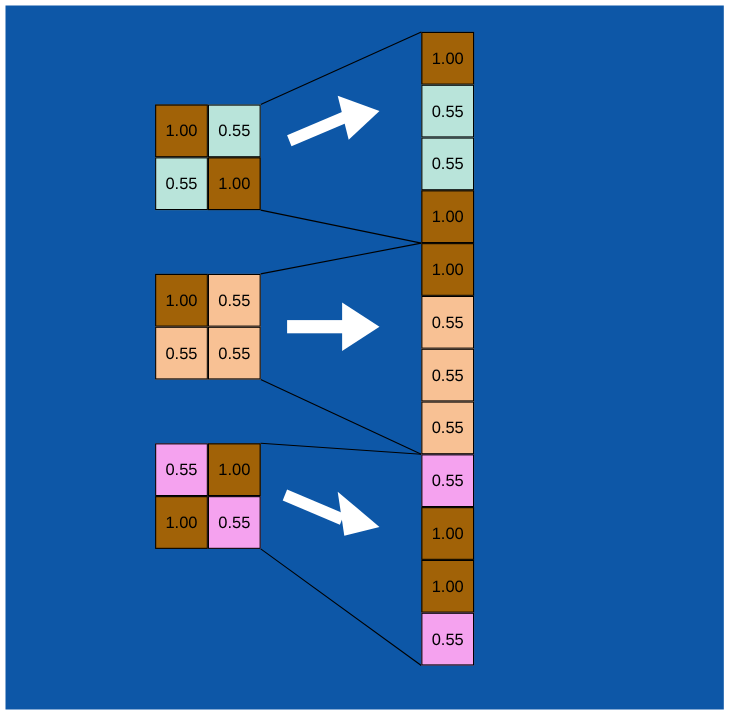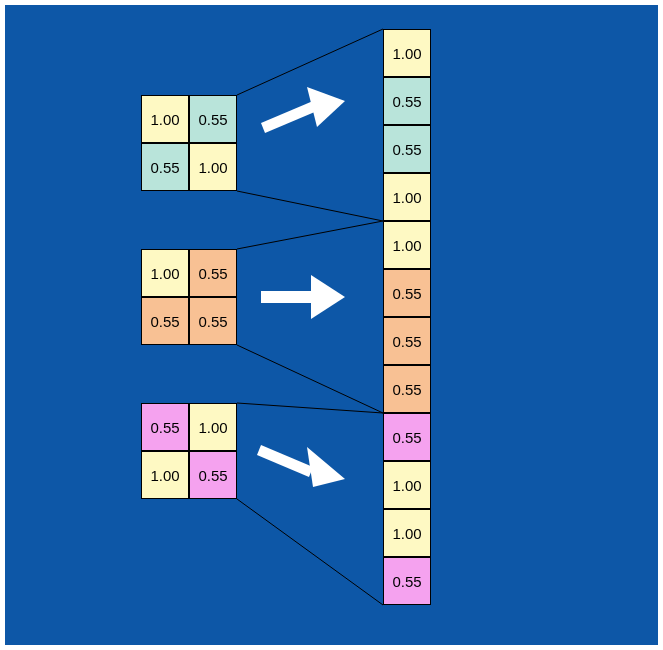--- a/index.html
+++ b/index.html
@@ -25,21 +25,21 @@
     width: 48px;
     height: 48px;
     box-sizing: border-box;
     border: 1px solid #000;
     display: flex;
     align-items: center;
     justify-content: center;
     font-size: 15px;
     line-height: 1;
   }
-  .white  { background: #fef9c3; }
+  .white  { background: #a16207; }
   .teal   { background: #b9e4da; }
   .orange { background: #f8c194; }
   .pink   { background: #f5a2ef; }
   .arrow {
     position: absolute;
     pointer-events: none;
   }
   svg.lines {
     position: absolute;
     left: 0; top: 0;

